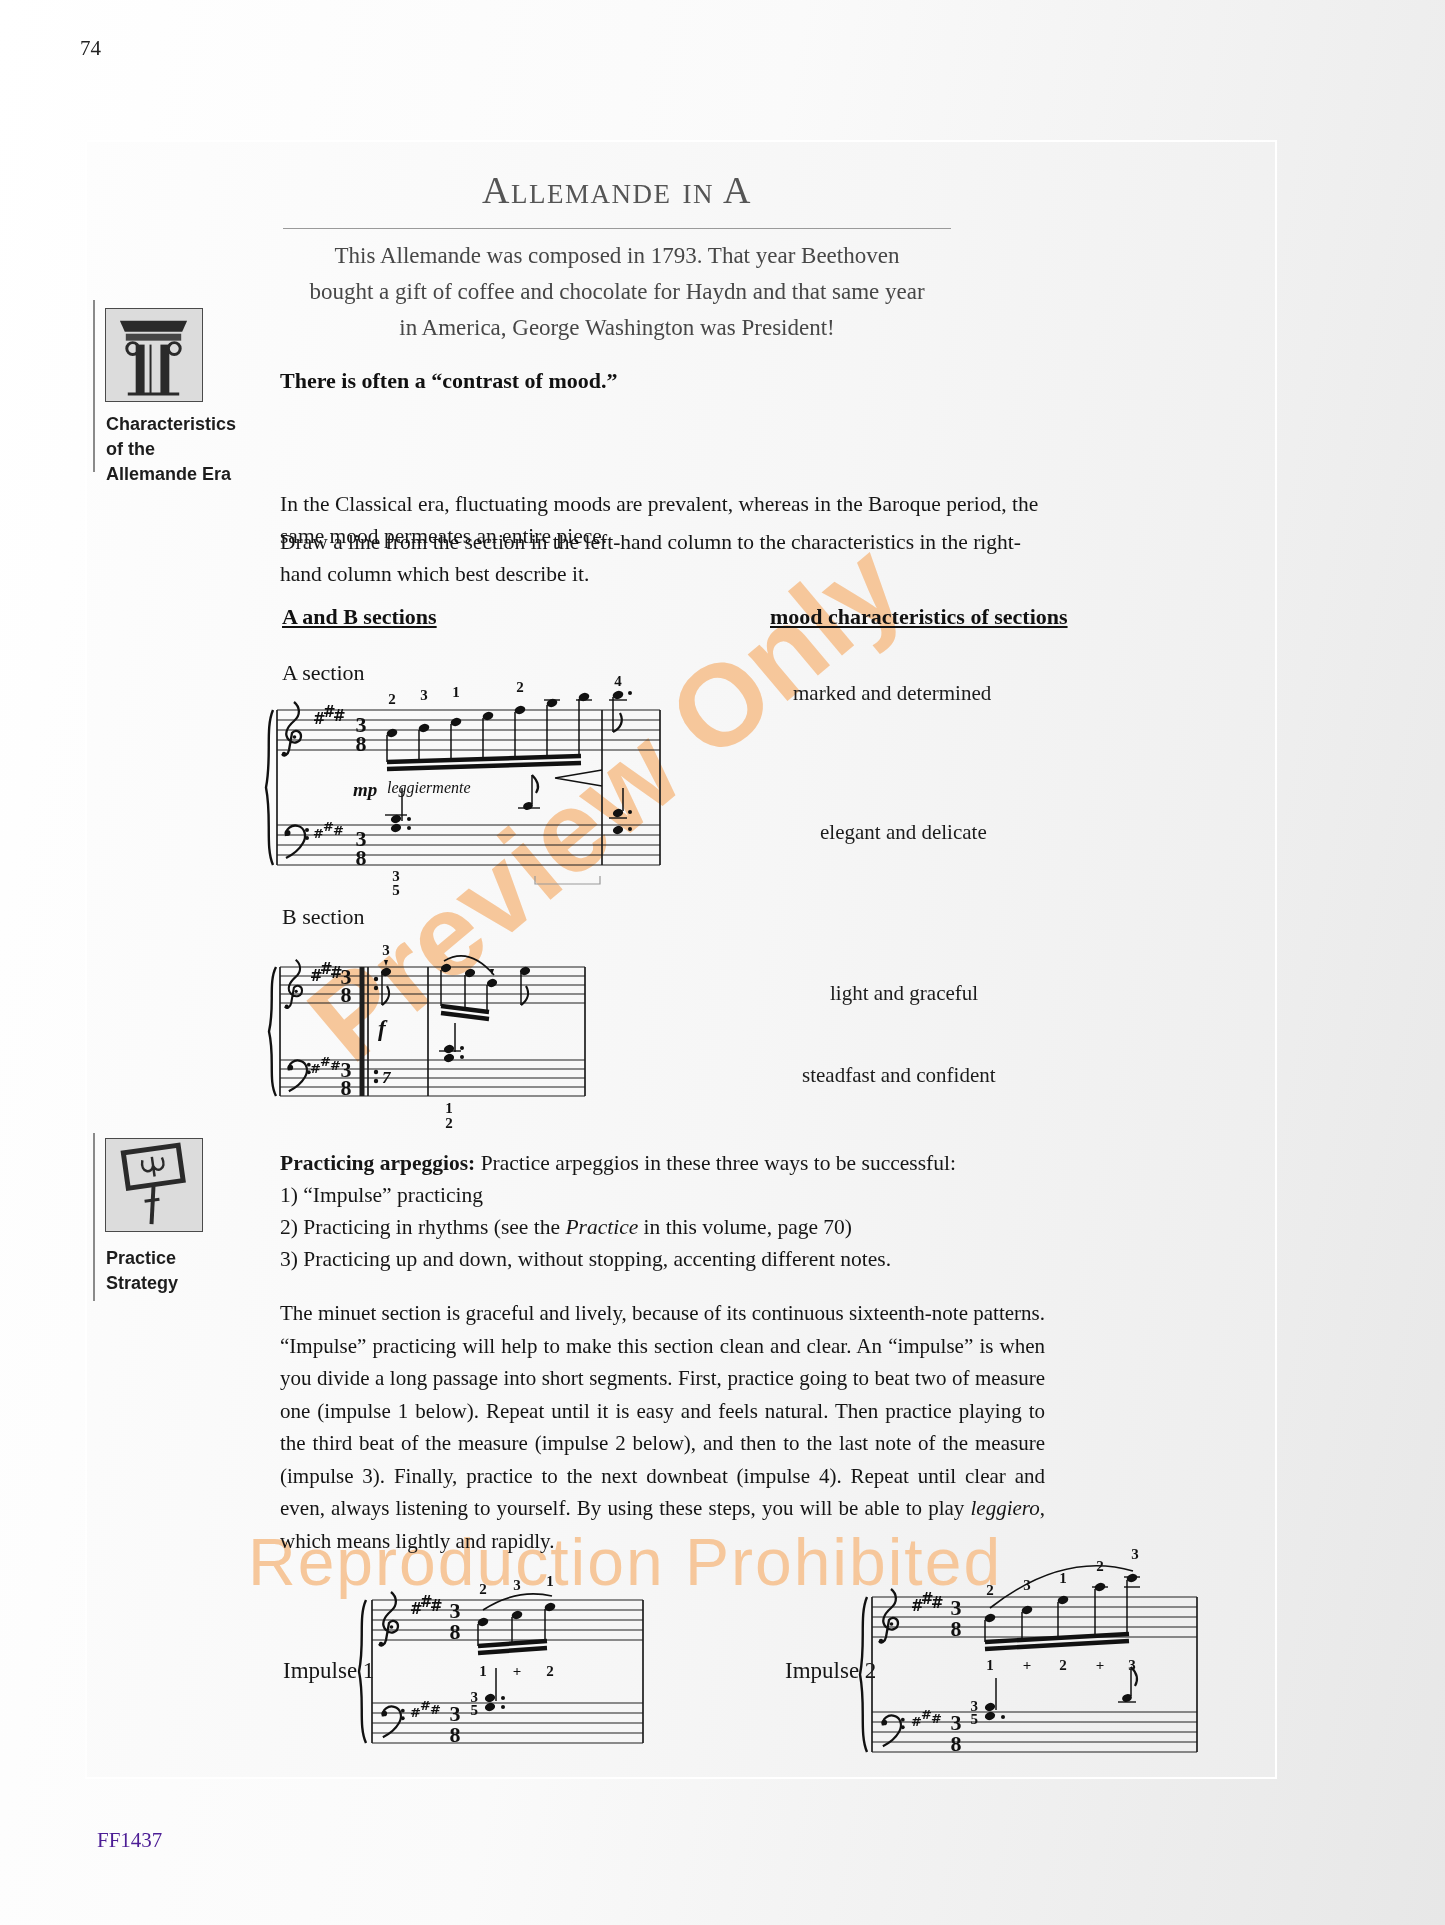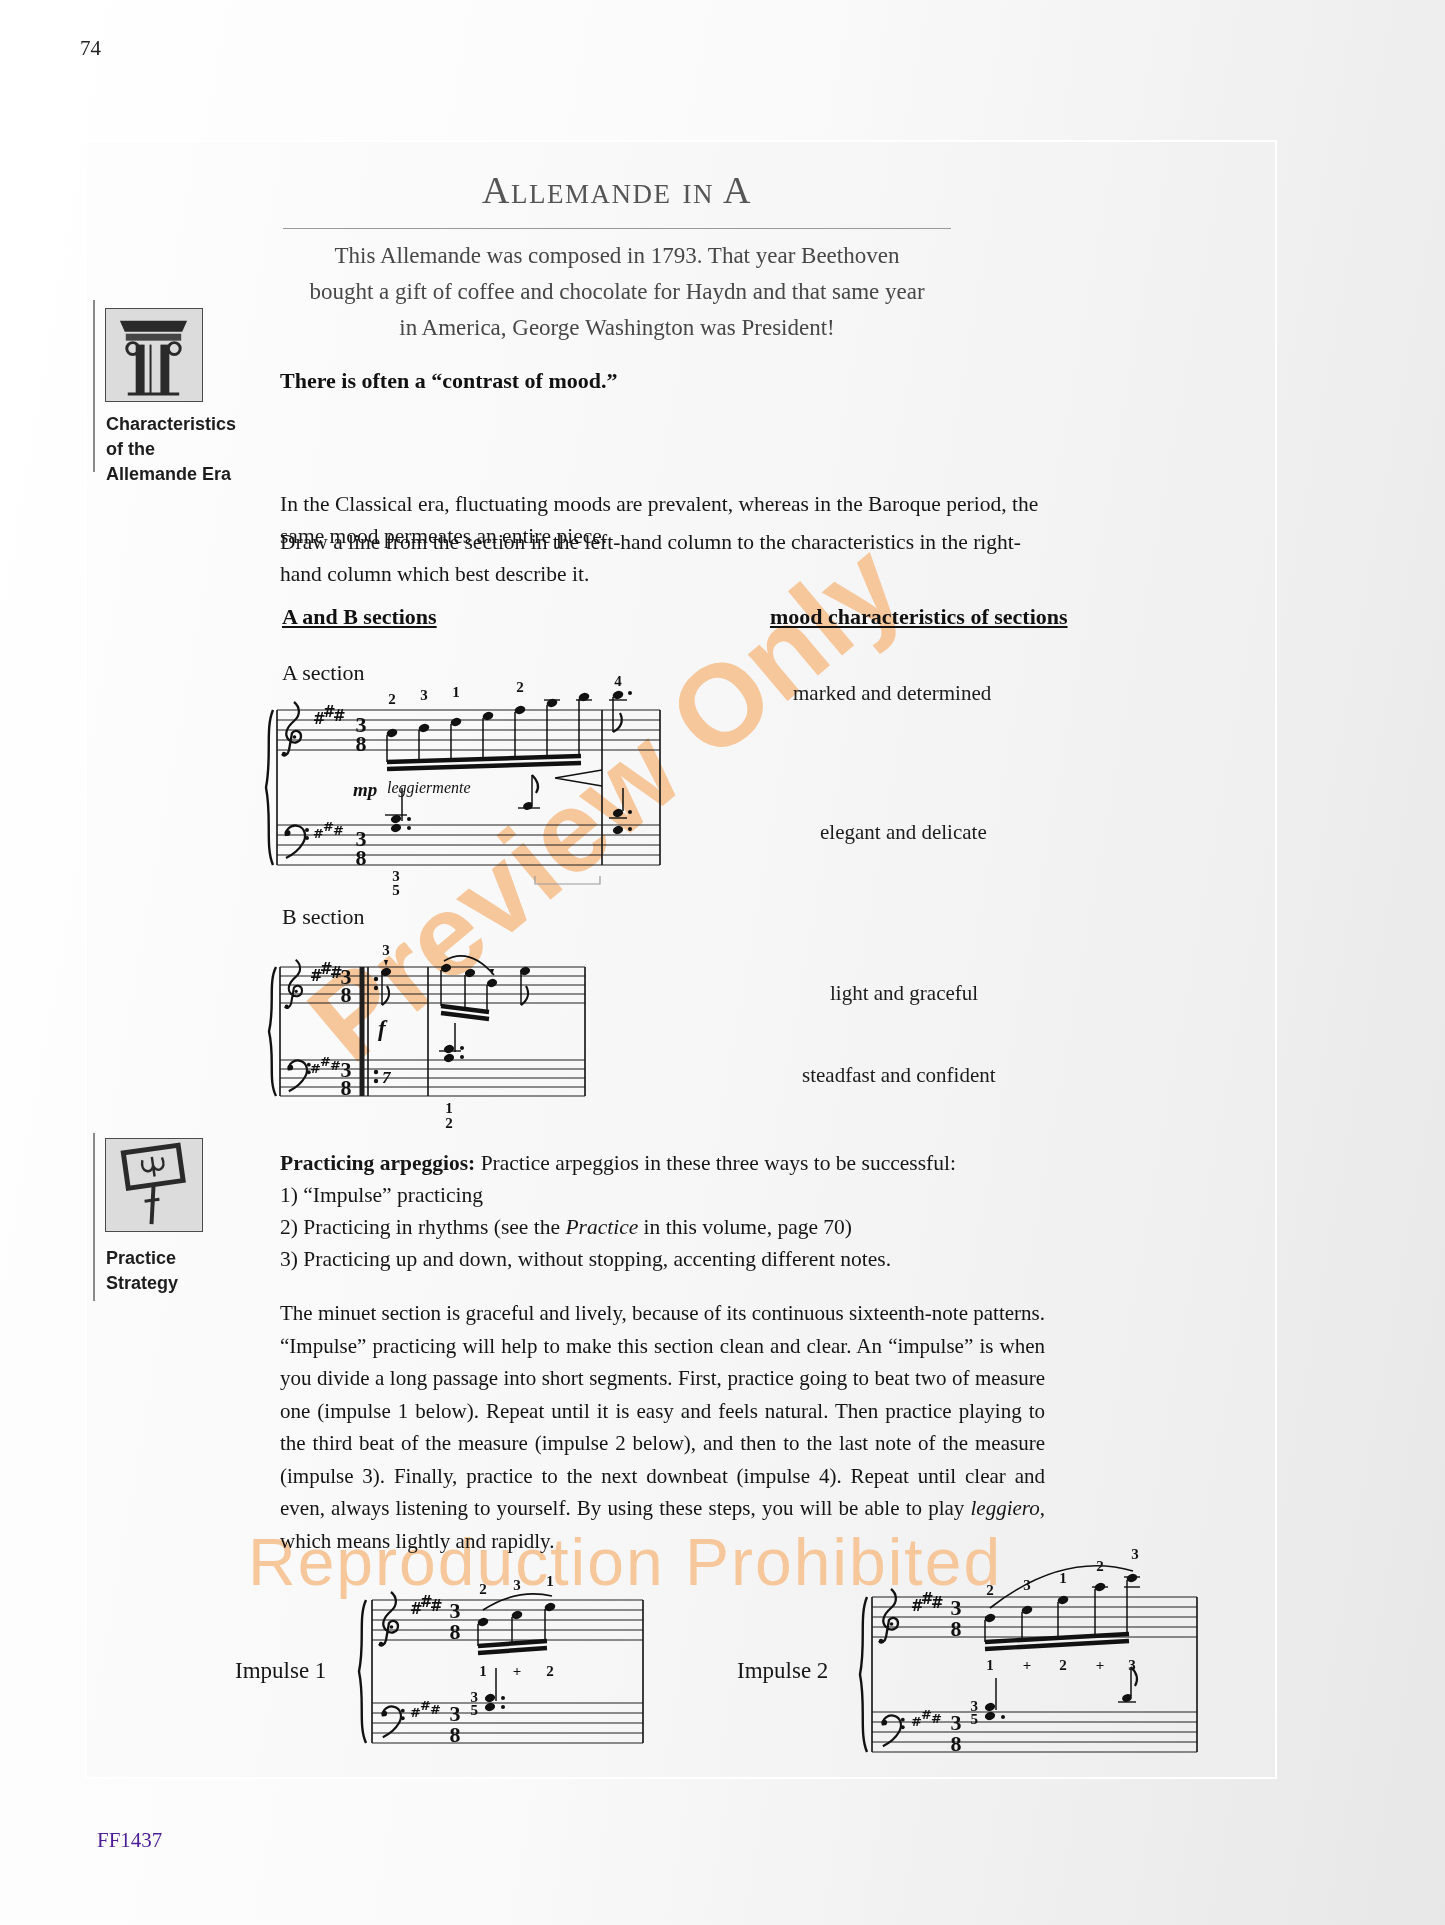--- a/index.html
+++ b/index.html
@@ -24,21 +24,21 @@
   .intro{left:217px;top:238px;width:800px;text-align:center;font-size:23px;line-height:36px;color:#474747;}
   .side-rule{left:93px;width:1.5px;background:#8a8a8a;}
   .side-box{left:105px;width:98px;height:94px;border:1.5px solid #4a4a4a;background:#dedede;box-sizing:border-box;}
   .side-label{left:106px;font-family:"Liberation Sans","DejaVu Sans",sans-serif;font-weight:bold;font-size:18px;line-height:25px;color:#1d1d1d;}
   .h-bold{left:280px;font-size:22px;font-weight:bold;color:#111;}
   .para{left:280px;width:765px;font-size:21.5px;line-height:32px;color:#161616;}
   .colhdr{font-size:22px;font-weight:bold;text-decoration:underline;color:#111;}
   .seclabel{left:282px;font-size:22px;color:#161616;}
   .mood{font-size:21px;color:#1c1c1c;}
   .bigpara{left:280px;top:1297px;width:765px;font-size:21px;line-height:32.5px;text-align:justify;color:#141414;}
-  .impulse-label{font-size:23px;color:#161616;}
+  .impulse-label{font-size:23px;color:#161616;margin-left:48px;}
   .wm{pointer-events:none;color:#f6c79b;font-family:"Liberation Sans","DejaVu Sans",sans-serif;z-index:1;}
   .wm-diag{left:175px;top:735px;width:860px;text-align:center;font-size:116px;font-weight:bold;transform:rotate(-40deg);}
   .wm-horiz{left:248px;top:1524px;font-size:66px;letter-spacing:2px;}
   .content{z-index:2;}
   
   .sl{stroke:#1e1e1e;stroke-width:1.2;}
   .bl{stroke:#1e1e1e;stroke-width:1.7;}
   .blk{stroke:#1e1e1e;stroke-width:5;}
   .stem{stroke:#111;stroke-width:1.5;}
   .beam{stroke:#111;stroke-width:4.4;}

